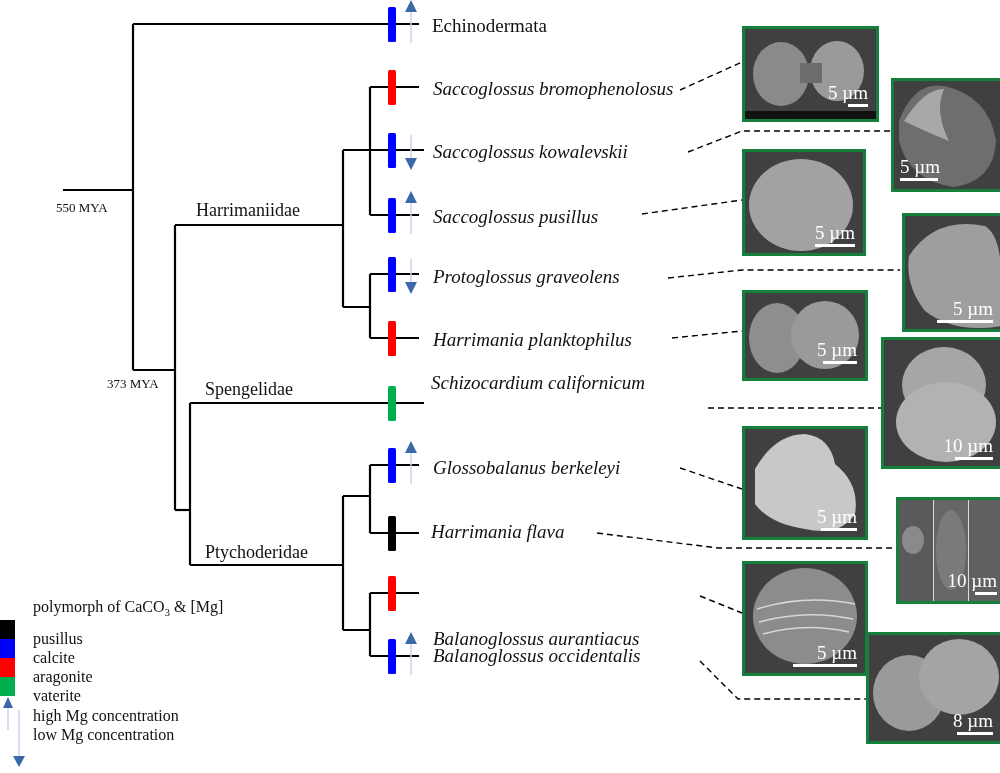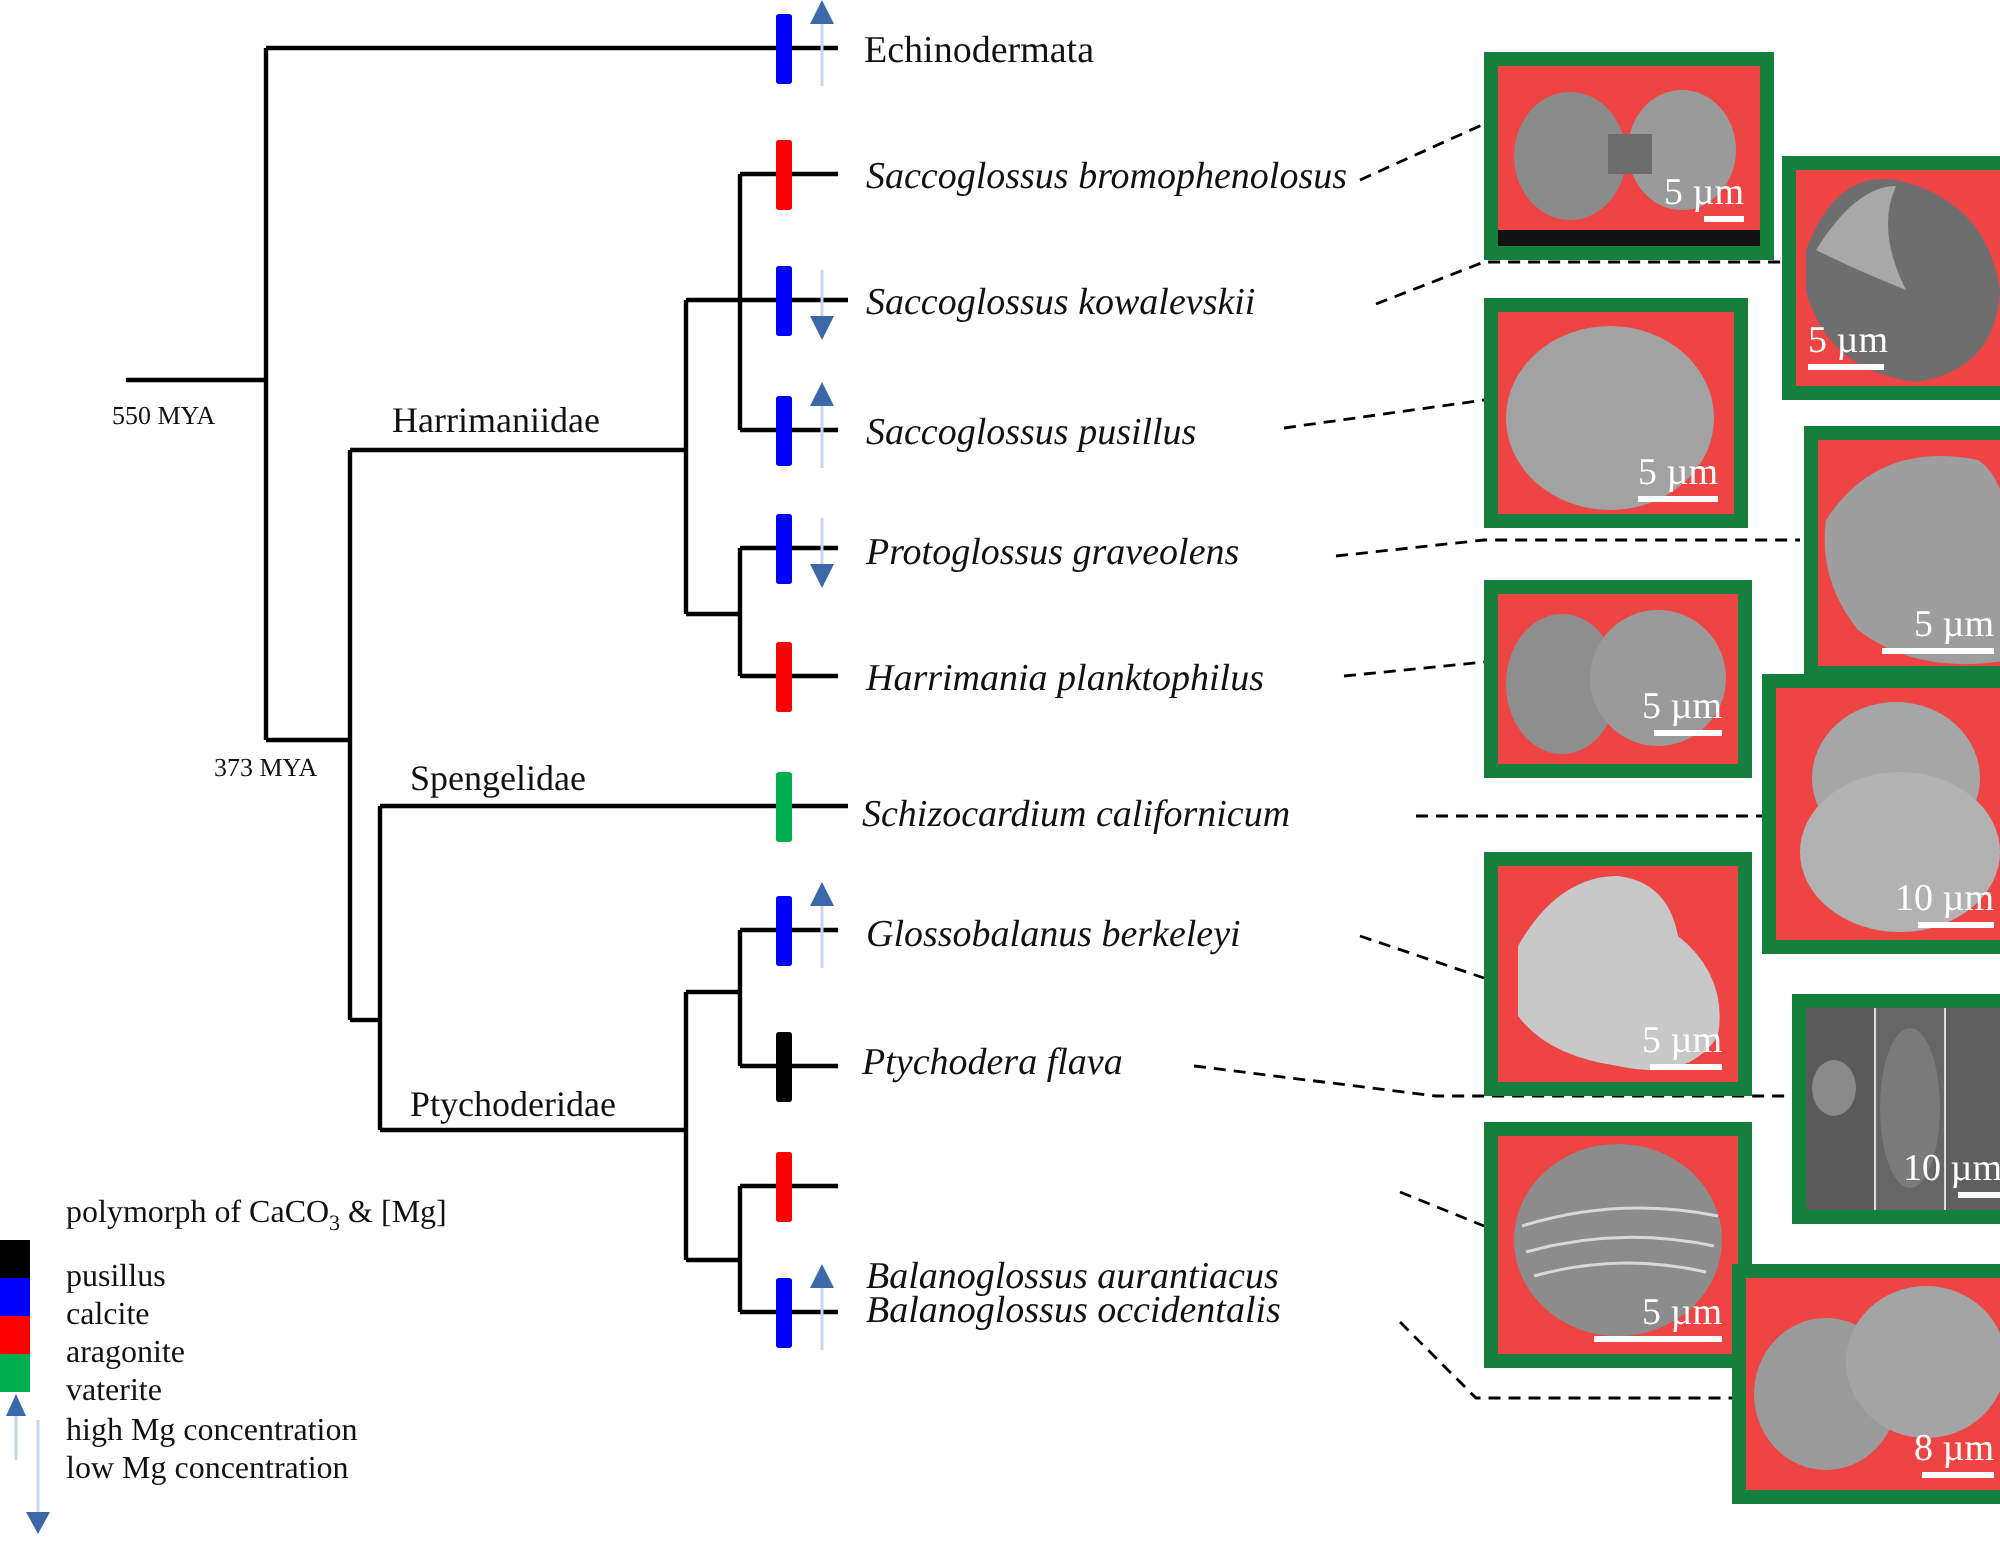--- a/index.html
+++ b/index.html
@@ -4,21 +4,21 @@
   <style>
     html, body { margin:0; padding:0; background:#ffffff; }
     body { width:1000px; height:773px; position:relative; overflow:hidden;
            font-family:"Liberation Serif", "DejaVu Serif", serif; color:#111; }
     #tree { position:absolute; left:0; top:0; }
     .lbl { position:absolute; white-space:nowrap; }
     .taxon { font-size:19px; font-style:italic; line-height:22px; }
     .taxon.upright { font-style:normal; }
     .family { font-size:18px; line-height:22px; }
     .mya { font-size:13px; line-height:15px; }
-    .sem { position:absolute; background:#ef4444; overflow:hidden; border:7px solid #15803d; }
+    .sem { position:absolute; background:#404040; overflow:hidden; border:3px solid #15803d; }
     .sem .scale { position:absolute; right:8px; bottom:6px; color:#fff; font-size:19px; line-height:20px; text-align:right; }
     .sem .bar { display:block; height:3px; background:#fff; margin-left:auto; margin-top:1px; }
     .legend { position:absolute; left:0; top:598px; }
     .legend-title { position:absolute; left:33px; top:0; font-size:16px; white-space:nowrap; }
     .legend-title sub { font-size:11px; }
     .legend-row { position:absolute; left:33px; font-size:16px; line-height:19px; white-space:nowrap; }
     .swatch { position:absolute; left:0; width:15px; height:19px; }
   </style>
 </head>
 <body>
@@ -101,23 +101,23 @@
 <div class="lbl family" style="left:196px;top:199px;">Harrimaniidae</div>
 <div class="lbl family" style="left:205px;top:378px;">Spengelidae</div>
 <div class="lbl family" style="left:205px;top:541px;">Ptychoderidae</div>
 
 <div class="lbl taxon upright" style="left:432px;top:15px;">Echinodermata</div>
 <div class="lbl taxon" style="left:433px;top:78px;">Saccoglossus bromophenolosus</div>
 <div class="lbl taxon" style="left:433px;top:141px;">Saccoglossus kowalevskii</div>
 <div class="lbl taxon" style="left:433px;top:206px;">Saccoglossus pusillus</div>
 <div class="lbl taxon" style="left:433px;top:266px;">Protoglossus graveolens</div>
 <div class="lbl taxon" style="left:433px;top:329px;">Harrimania planktophilus</div>
-<div class="lbl taxon" style="left:431px;top:397px;">Schizocardium californicum</div>
+<div class="lbl taxon" style="left:431px;top:372px;">Schizocardium californicum</div>
 <div class="lbl taxon" style="left:433px;top:457px;">Glossobalanus berkeleyi</div>
-<div class="lbl taxon" style="left:431px;top:521px;">Ptychodera flava</div>
+<div class="lbl taxon" style="left:431px;top:521px;">Harrimania flava</div>
 <div class="lbl taxon" style="left:433px;top:584px;margin-top:44px;">Balanoglossus aurantiacus</div>
 <div class="lbl taxon" style="left:433px;top:645px;">Balanoglossus occidentalis</div>
 
 <div class="sem" style="left:742px;top:26px;width:131px;height:90px;">
   <svg width="131" height="90" style="position:absolute;left:0;top:0">
     <ellipse cx="36" cy="45" rx="28" ry="32" fill="#8a8a8a"></ellipse>
       <ellipse cx="92" cy="42" rx="27" ry="30" fill="#9a9a9a"></ellipse>
     <rect x="55" y="34" width="22" height="20" fill="#6c6c6c"></rect>
     <rect x="0" y="82" width="131" height="8" fill="#111"></rect>
   </svg>

